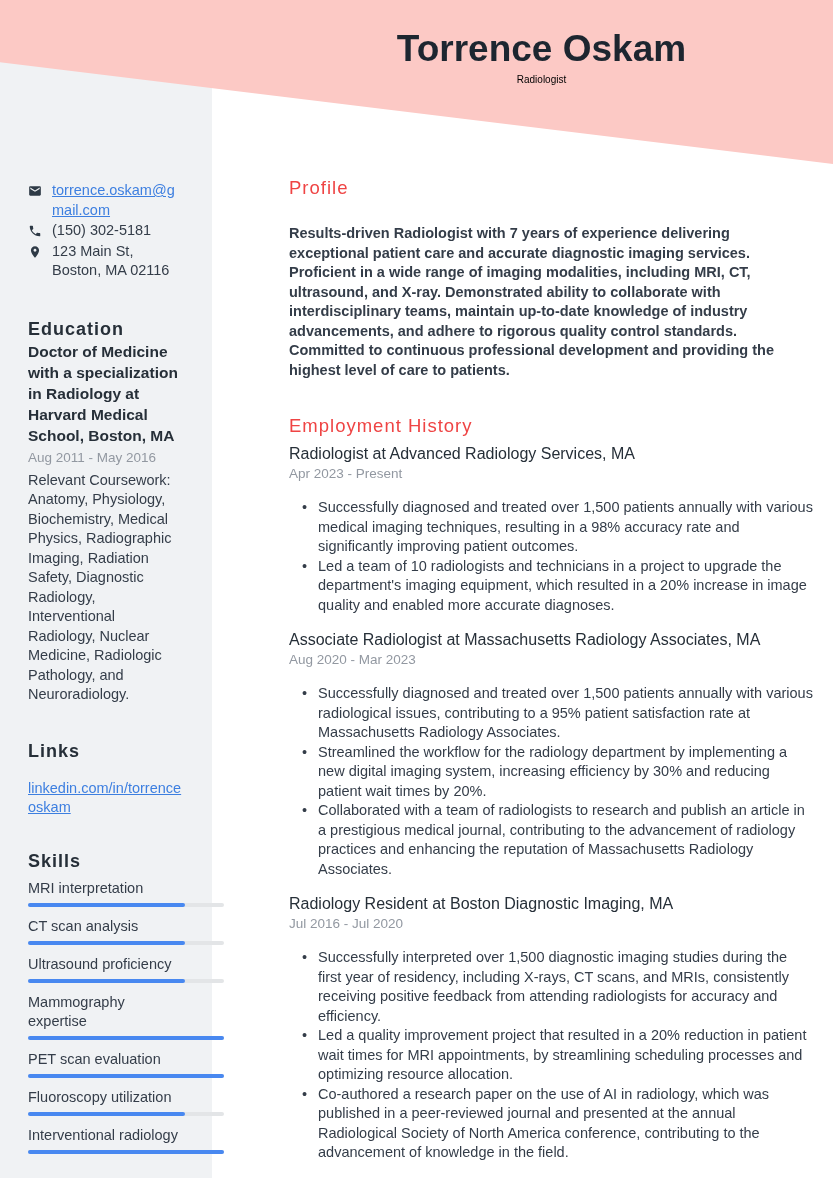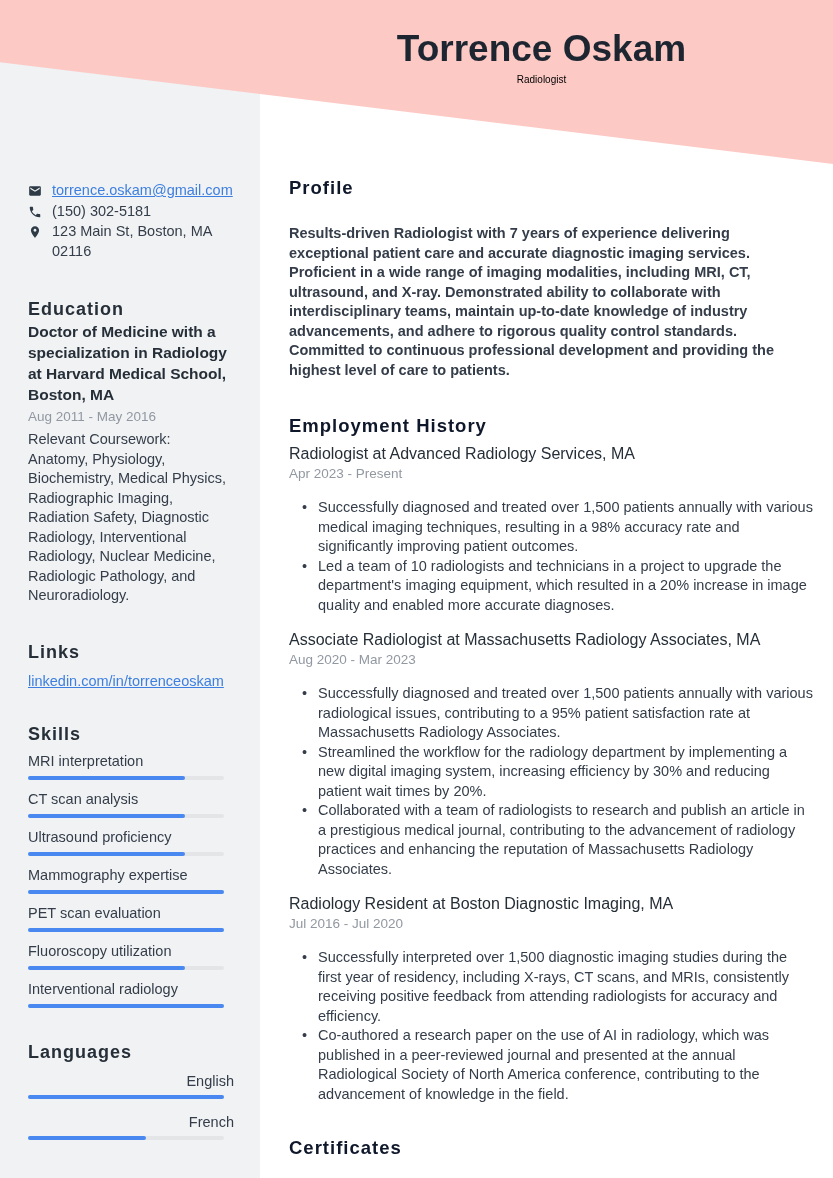--- a/index.html
+++ b/index.html
@@ -38,21 +38,21 @@
   .job-title {
     font-size: 10px;
     color: #000000;
     margin-top: 3px;
   }
 
   
   .sidebar {
     position: absolute;
     top: 0; left: 0;
-    width: 260px; height: 1178px;
+    width: 212px; height: 1178px;
     background: #f0f2f4;
     padding: 0 26px 0 28px;
     z-index: 1;
     font-size: 14.5px;
     line-height: 19.5px;
   }
   .contact { margin-top: 181px; }
   .c-row { display: flex; align-items: flex-start; margin-bottom: 1px; }
   .c-icon { width: 14px; margin-right: 10px; flex: none; padding-top: 3px; }
   .c-icon svg { display: block; width: 14px; height: 14px; fill: #2e3a46; }
@@ -78,21 +78,21 @@
   }
   .date-gray {
     color: #9298a1;
     font-size: 13.5px;
     line-height: 17px;
   }
   .edu-date { margin-top: 3px; }
   .side-text { margin-top: 5px; }
 
   .links-heading { margin-top: 34px; }
-  .links-item { margin-top: 8px; }
+  .links-item { margin-top: 16px; }
 
   .skills-heading { margin-top: 31px; }
   .skills-list { margin-top: 6px; }
   .skill { margin-bottom: 10px; }
   .skill-label { line-height: 19px; }
   .bar-track {
     margin-top: 5px;
     height: 4px;
     background: #e3e5e7;
     border-radius: 2px;
@@ -114,23 +114,23 @@
     position: absolute;
     left: 289px; top: 0;
     width: 524px;
     padding-top: 176px;
     z-index: 1;
     font-size: 14.5px;
     line-height: 19.5px;
   }
   h2.main-heading {
     font-size: 18.5px;
-    font-weight: 700;
+    font-weight: 400;
     letter-spacing: 1px;
-    color: #0f172a;
+    color: #ef4444;
     line-height: 24px;
   }
   .profile-text { margin-top: 24px; font-weight: bold; }
   .employment-heading { margin-top: 34px; }
   .job { margin-top: 5px; }
   .job + .job { margin-top: 14px; }
   .job-name {
     font-size: 16px;
     font-weight: 400;
     color: #262f38;
@@ -285,20 +285,21 @@
         <li>Streamlined the workflow for the radiology department by implementing a new digital imaging system, increasing efficiency by 30% and reducing patient wait times by 20%.</li>
         <li>Collaborated with a team of radiologists to research and publish an article in a prestigious medical journal, contributing to the advancement of radiology practices and enhancing the reputation of Massachusetts Radiology Associates.</li>
       </ul>
     </div>
 
     <div class="job">
       <div class="job-name">Radiology Resident at Boston Diagnostic Imaging, MA</div>
       <div class="date-gray job-date">Jul 2016 - Jul 2020</div>
       <ul class="bullets">
         <li>Successfully interpreted over 1,500 diagnostic imaging studies during the first year of residency, including X-rays, CT scans, and MRIs, consistently receiving positive feedback from attending radiologists for accuracy and efficiency.</li>
+        <li>Led a quality improvement project that resulted in a 20% reduction in patient wait times for MRI appointments, by streamlining scheduling processes and optimizing resource allocation.</li>
         <li>Co-authored a research paper on the use of AI in radiology, which was published in a peer-reviewed journal and presented at the annual Radiological Society of North America conference, contributing to the advancement of knowledge in the field.</li>
       </ul>
     </div>
 
     <h2 class="main-heading cert-heading">Certificates</h2>
 
   </div>
 
 </div>
 

